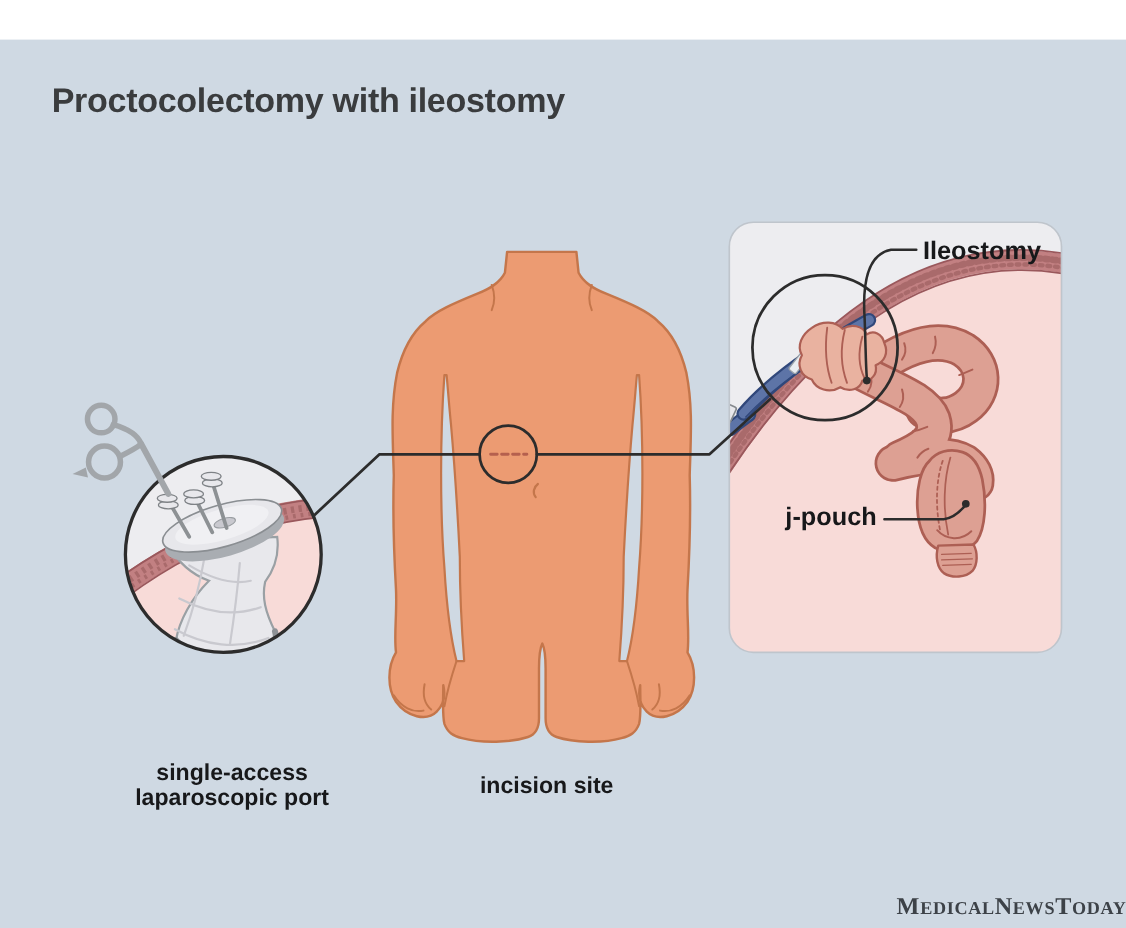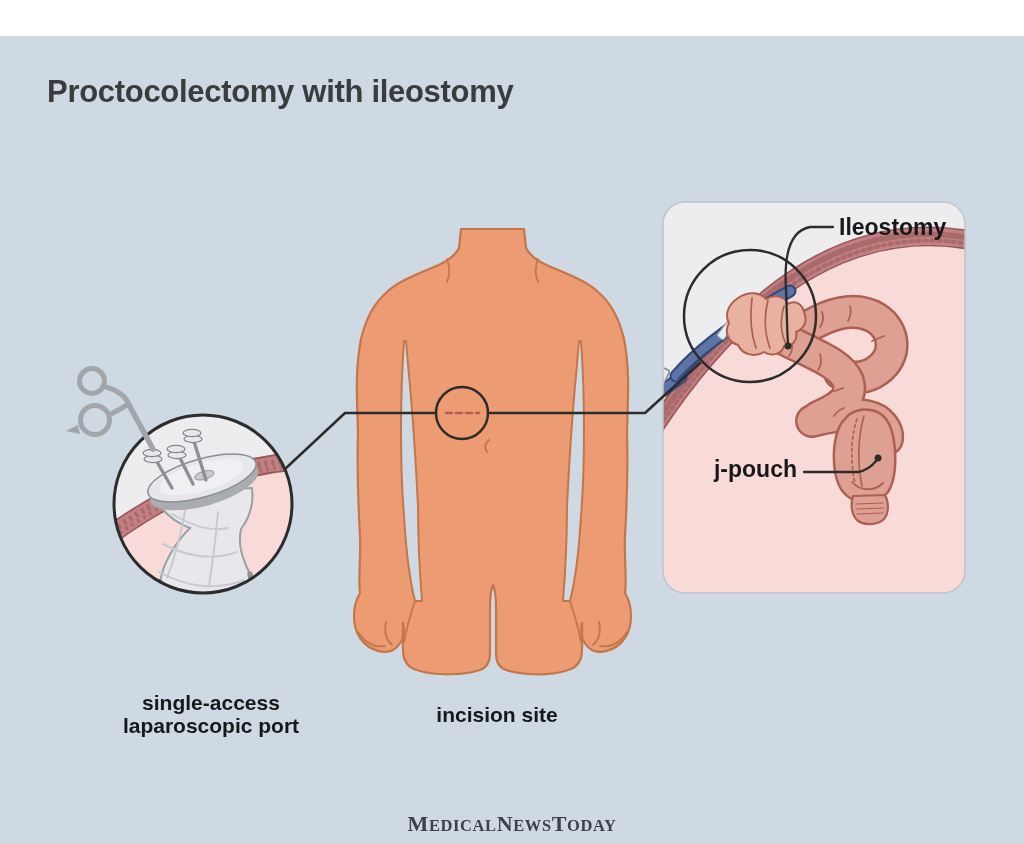--- a/index.html
+++ b/index.html
@@ -19,21 +19,21 @@
   .page-title{position:absolute;left:47px;top:38px;font-size:31px;font-weight:700;
     letter-spacing:-0.3px;color:var(--title);}
   .ann{position:absolute;font-weight:700;color:var(--label);font-size:23px;white-space:nowrap;text-align:right;}
   .ann-ileostomy{left:839px;top:178px;}
   .ann-jpouch{left:705px;top:420px;width:92px;text-align:right;}
   .caption{position:absolute;font-weight:700;color:var(--label);font-size:21px;
     text-align:center;line-height:23px;}
   .cap-left{left:101px;top:655px;width:220px;}
   .cap-center{left:397px;top:667px;width:200px;}
   .cap-right{left:725px;top:667px;width:200px;}
-  .logo{position:absolute;left:0;top:775px;width:1024px;text-align:center;
+  .logo{position:absolute;left:0;top:775px;width:1024px;text-align:right;
     font-family:"Liberation Serif",serif;color:var(--logo);letter-spacing:0.6px;}
   .logo .cap{font-size:22px;font-weight:600;}
   .logo .rest{font-size:16.5px;font-weight:600;text-transform:uppercase;}
 </style>
 </head>
 <body>
 
 <div class="stage">
 
   <svg width="1024" height="844" viewBox="0 0 1024 844">

